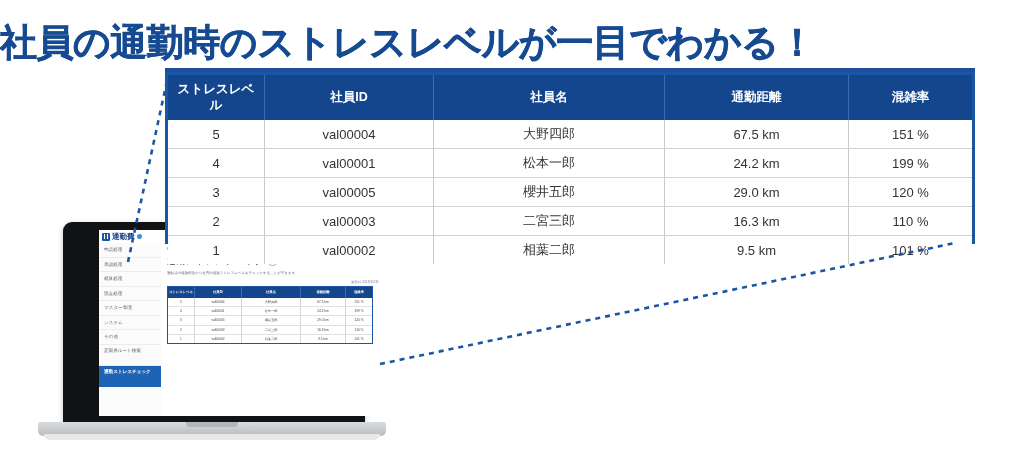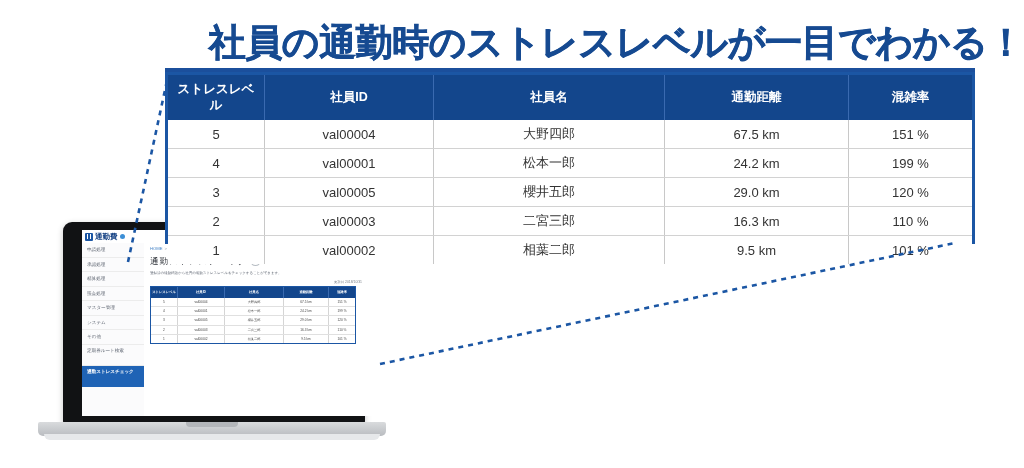--- a/index.html
+++ b/index.html
@@ -8,21 +8,21 @@
     background:#ffffff;
     font-family:"Liberation Sans","DejaVu Sans",sans-serif;
     overflow:hidden;
     position:relative;
   }
   #stage{position:absolute;left:0;top:0;width:1024px;height:468px;overflow:hidden;background:#fff;}
 
   
   #headline{
     position:absolute;left:0;top:18px;width:1024px;
-    text-align:right;
+    text-align:left;
     font-size:37px;
     font-weight:bold;
     letter-spacing:-0.5px;
     color:#164a91;
     white-space:nowrap;
     -webkit-text-stroke:0.6px #164a91;
   }
   #headline-rule{
     position:absolute;left:165px;top:68px;width:810px;height:4px;
     background:#1b4f9c;
@@ -77,21 +77,21 @@
 
   
   #laptop{position:absolute;left:38px;top:222px;width:348px;height:224px;z-index:3;}
   #laptop-lid{
     position:absolute;left:25px;top:0px;width:302px;height:202px;
     background:#111214;
     border-radius:9px 9px 3px 3px;
     box-shadow:0 2px 6px rgba(0,0,0,.22);
   }
   #laptop-screen{
-    position:absolute;left:19px;top:8px;width:286px;height:186px;
+    position:absolute;left:36px;top:8px;width:286px;height:186px;
     background:#ffffff;
     overflow:hidden;
     padding-left:24px;
   }
   #laptop-base{
     position:absolute;left:0px;top:200px;width:348px;height:14px;
     background:linear-gradient(#d9dbdd,#b9bcc0);
     border-radius:2px 2px 5px 5px;
   }
   #laptop-base:after{

